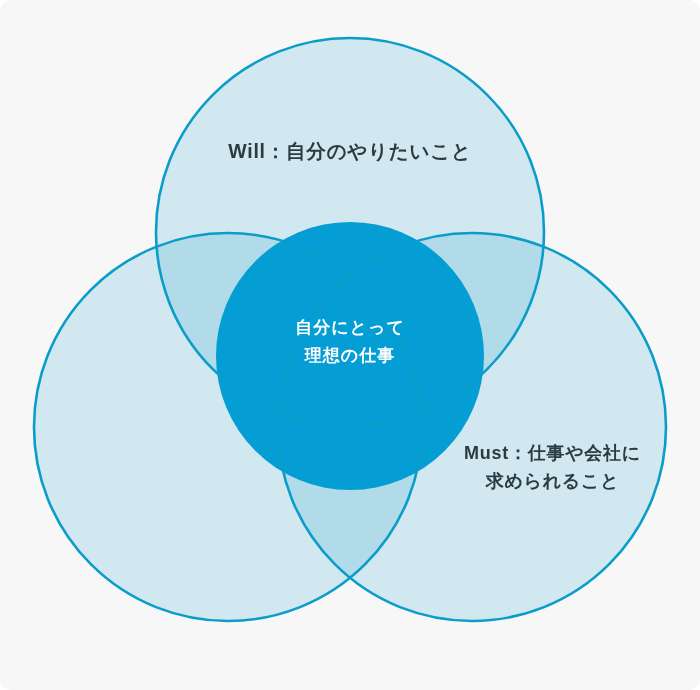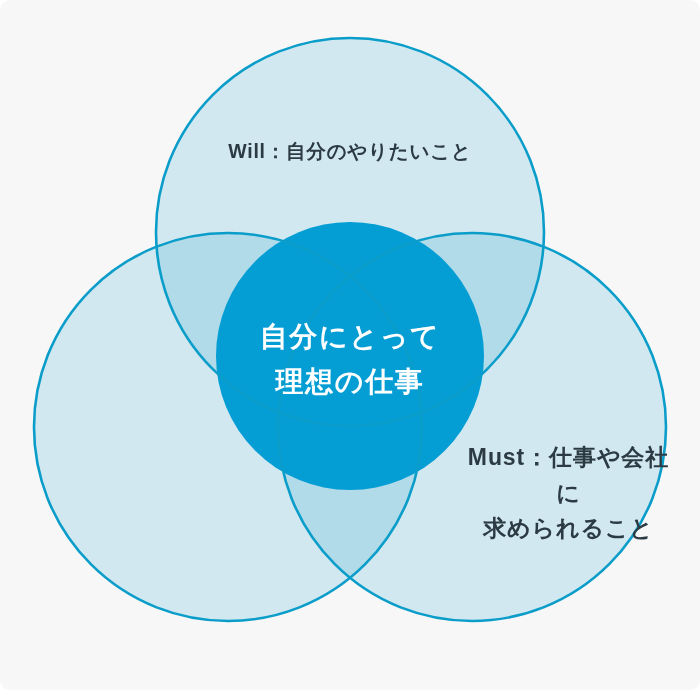--- a/index.html
+++ b/index.html
@@ -52,31 +52,31 @@
   }
 
   #label-can {
     left: 58px;
     top: 440px;
     width: 205px;
     font-size: 19.5px;
   }
 
   #label-must {
-    left: 456px;
+    left: 440px;
     top: 440px;
     width: 225px;
-    font-size: 23px;
+    font-size: 18px;
   }
 
   #label-center {
     left: 215px;
     top: 314px;
     width: 270px;
-    font-size: 28px;
+    font-size: 17px;
     color: #ffffff;
     font-weight: 700;
     letter-spacing: 0.06em;
     line-height: 1.62;
   }
 </style>
 </head>
 <body>
 
 <div id="canvas" style="background: rgb(247, 247, 248);">

